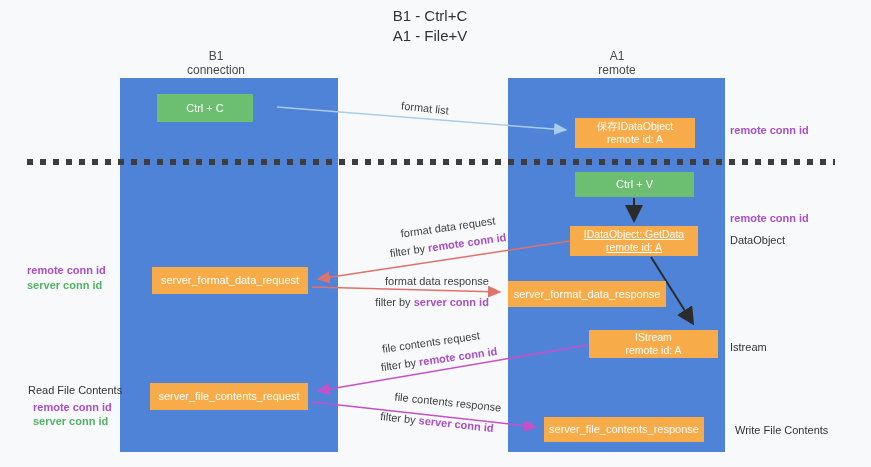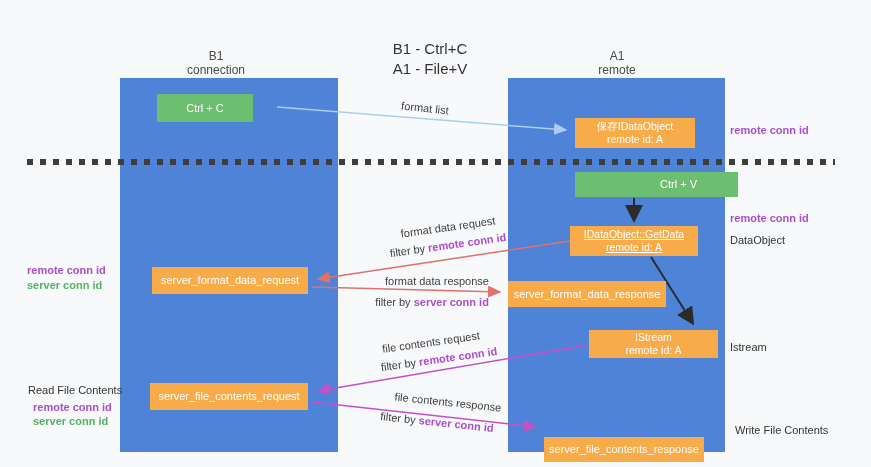--- a/index.html
+++ b/index.html
@@ -4,21 +4,21 @@
 <style>
   html,body{margin:0;padding:0;}
   .canvas{
     position:relative; width:871px; height:467px; overflow:hidden;
     background:#f8f9fb;
     font-family:"Liberation Sans", sans-serif;
     color:#3a3a3a;
   }
   .abs{position:absolute;}
   
-  .title{left:330px; top:6px; width:200px; text-align:center; font-size:15px; color:#333; line-height:20px;margin-top:33px;}
+  .title{left:330px; top:6px; width:200px; text-align:center; font-size:15px; color:#333; line-height:20px;}
   
   .col-header{font-size:12px; color:#4a4a4a; text-align:center; line-height:14px;}
   .hdr-left{left:120px; top:49px; width:192px;}
   .hdr-right{left:508px; top:49px; width:218px;}
   
   .column{background:var(--column-blue,#4e83d8);}
   .col-left{left:120px; top:78px; width:218px; height:374px;}
   .col-right{left:508px; top:78px; width:217px; height:374px;}
   
   .dashline{
@@ -27,27 +27,27 @@
   }
   
   .node{
     display:flex; flex-direction:column; align-items:center; justify-content:center;
     color:#fff; text-align:center; font-size:11px; line-height:13px; white-space:nowrap;
   }
   .orange{background:var(--box-orange,#f8ac49);}
   .green{background:var(--box-green,#6cbe71);}
   .n-ctrl-c{left:157px; top:94px;  width:96px; height:28px;}
   .n-save  {left:575px; top:118px; width:120px; height:30px; font-size:10.5px;}
-  .n-ctrl-v{left:575px; top:172px; width:119px; height:25px;padding-left:44px;}
+  .n-ctrl-v{left:575px; top:172px; width:119px; height:25px;}
   .n-getdata{left:570px; top:226px; width:128px; height:30px; font-size:10.5px;text-decoration:underline;}
   .n-fmt-req{left:152px; top:267px; width:156px; height:27px;}
   .n-fmt-resp{left:508px; top:281px; width:158px; height:26px;}
   .n-istream{left:589px; top:330px; width:129px; height:28px; font-size:10.5px;}
   .n-file-req{left:150px; top:383px; width:158px; height:27px;}
-  .n-file-resp{left:544px; top:417px; width:160px; height:25px;margin-top:20px;}
+  .n-file-resp{left:544px; top:417px; width:160px; height:25px;}
   
   .flow{white-space:nowrap; font-size:11px; color:#3f3f3f; transform-origin:center;}
   .purple{color:var(--text-purple,#ab4fc8); font-weight:bold;}
   .greentx{color:var(--text-green,#53b365); font-weight:bold;}
   .f-format-list{left:425px; top:108px; transform:translate(-50%,-50%) rotate(6deg);}
   .f-fdr {left:448px; top:227px; transform:translate(-50%,-50%) rotate(-8deg);}
   .f-fbr1{left:448px; top:245px; transform:translate(-50%,-50%) rotate(-8deg);}
   .f-fdresp{left:437px; top:281px; transform:translate(-50%,-50%);}
   .f-fbs1{left:432px; top:302px; transform:translate(-50%,-50%);}
   .f-fcr {left:431px; top:342px; transform:translate(-50%,-50%) rotate(-8deg);}

